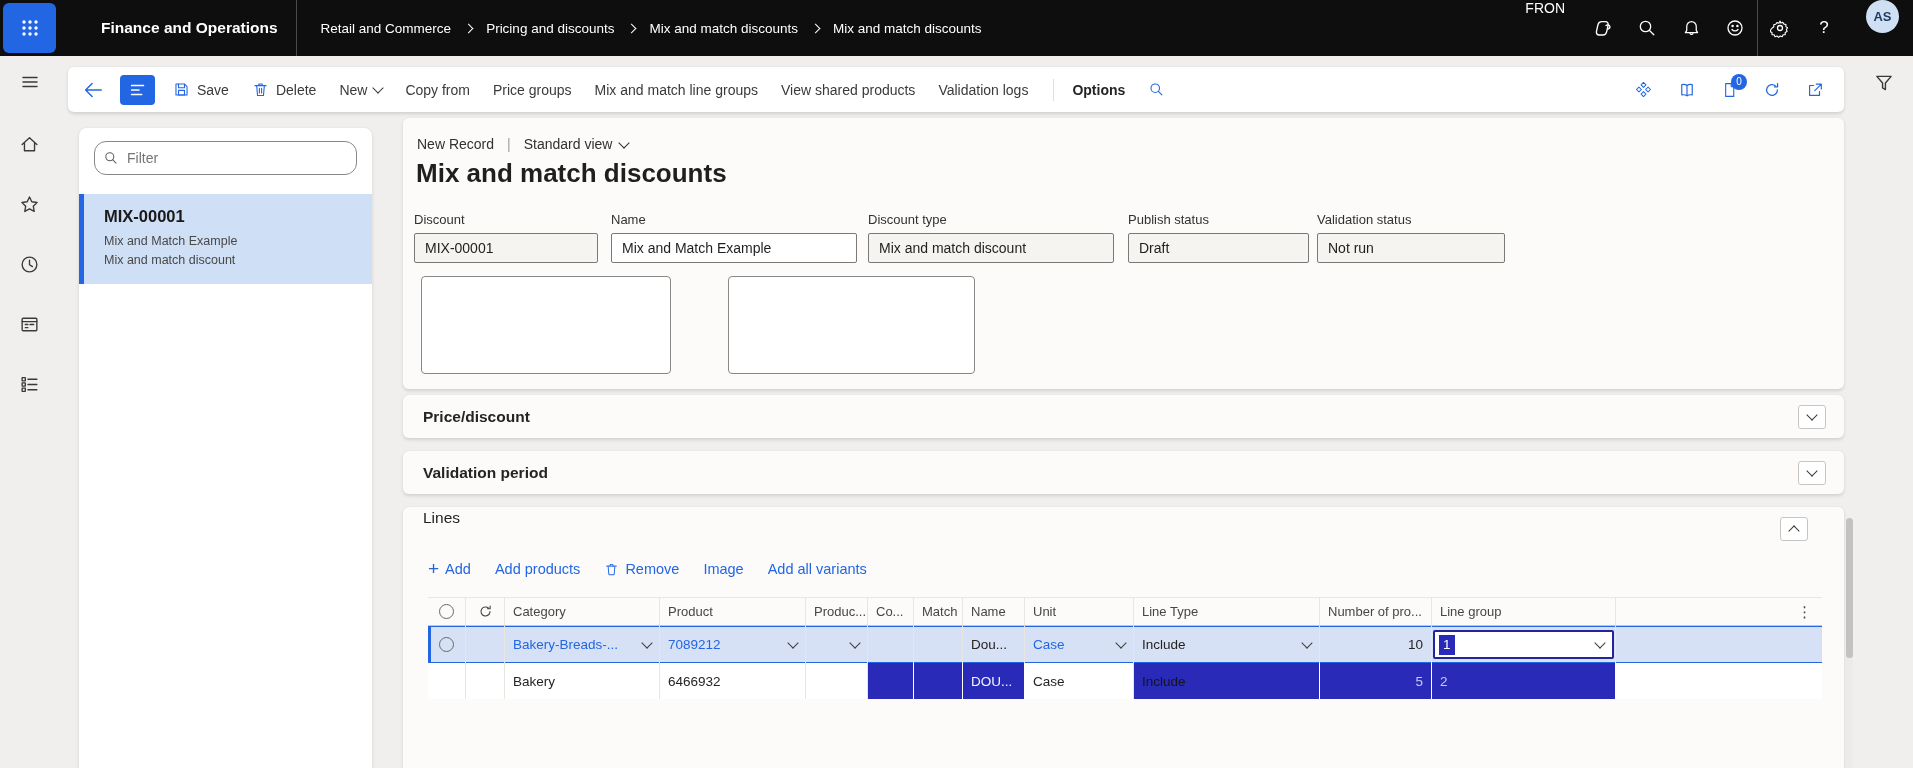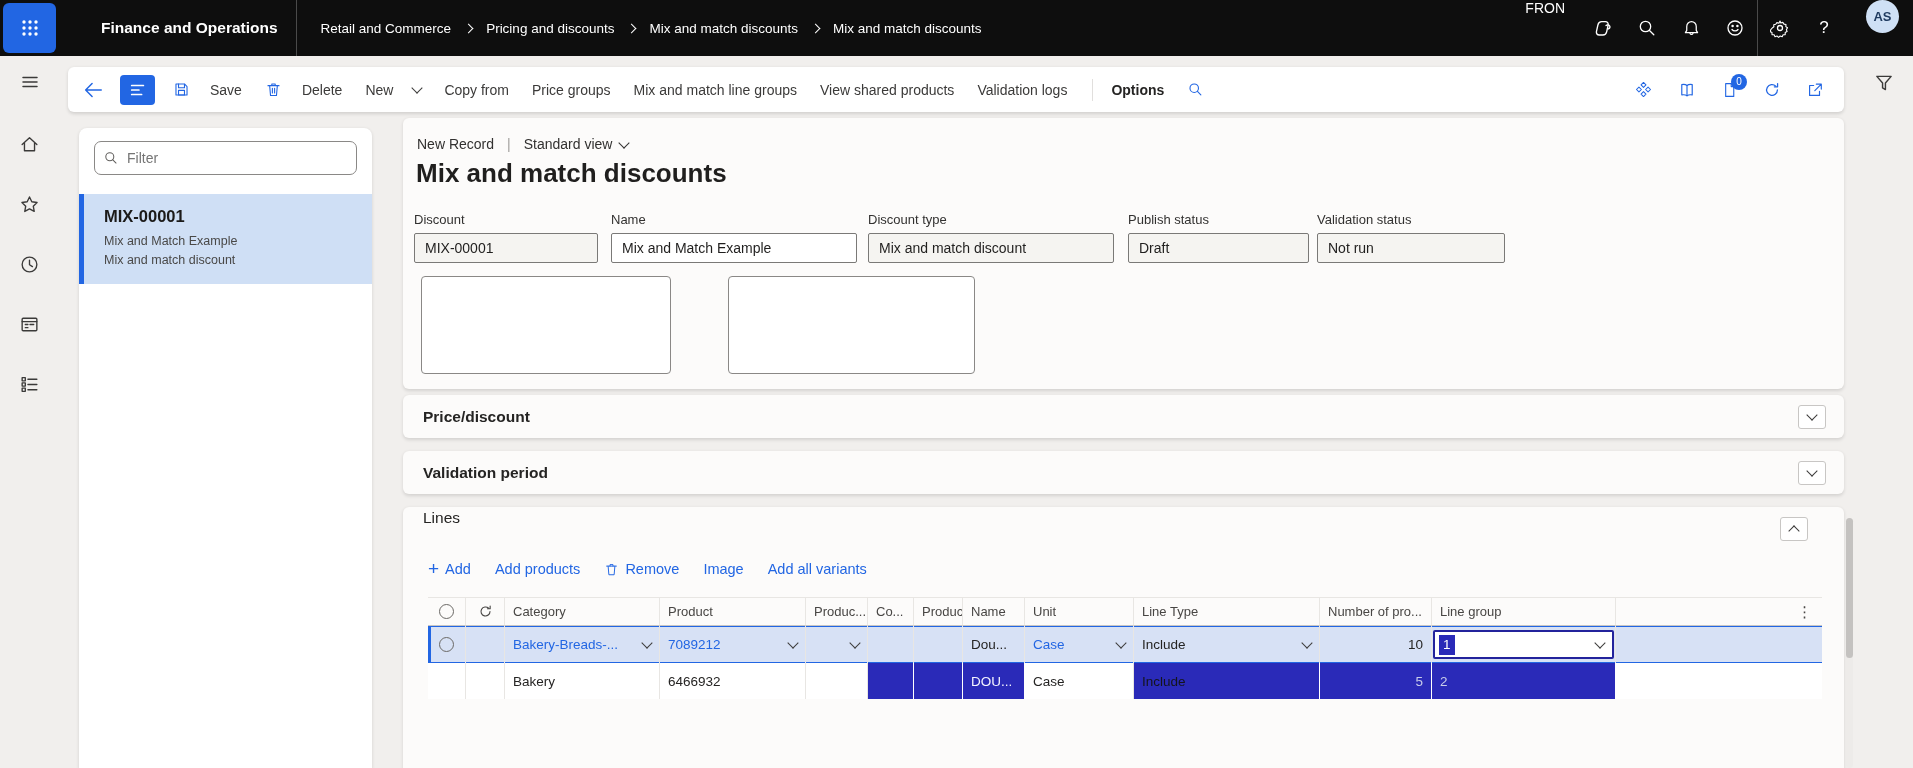--- a/index.html
+++ b/index.html
@@ -27,33 +27,33 @@
   .tdiv2{width:1px;height:56px;background:#4A4A4A}
   .avatar{width:33px;height:33px;border-radius:50%;background:#CFE0F5;color:#1F3A5F;font-size:13px;font-weight:bold;display:flex;align-items:center;justify-content:center;margin:0 14px 0 20px}
 
   
   .railL{position:absolute;left:0;top:56px;width:59px;height:712px;background:var(--pagebg);display:flex;flex-direction:column;align-items:center;padding-top:12px;gap:20px;color:#3B3A39}
   .railL .ricon{width:34px;height:28px;display:flex;align-items:center;justify-content:center}
   .railR{position:absolute;right:0;top:56px;width:59px;height:712px;background:var(--pagebg);display:flex;justify-content:center;padding-top:16px;color:#3B3A39}
 
   
   .apane{position:absolute;left:68px;top:67px;width:1776px;height:45px;background:#fff;border-radius:6px;box-shadow:0 1.6px 3.6px rgba(0,0,0,.13);display:flex;align-items:center;padding:0 20px 0 14px;font-size:14px;color:#3B3A39}
-  .ap{display:flex;align-items:center;gap:20px;margin-right:23px;white-space:nowrap;cursor:pointer}
+  .ap{display:flex;align-items:center;gap:7px;margin-right:23px;white-space:nowrap;cursor:pointer}
   .ap .icn{color:var(--accent)}
   .bluebtn{width:35px;height:30px;border-radius:4px;background:var(--accent);display:flex;align-items:center;justify-content:center;margin-right:18px}
   .backarr{color:var(--accent);margin-right:16px;display:flex}
   .apdiv{width:1px;height:22px;background:#E1DFDD;margin:0 18px 0 2px}
   .ap.bold{font-weight:bold;color:#252423}
   .ap-right{margin-left:auto;display:flex;align-items:center;gap:25px;color:var(--accent)}
   .badgewrap{position:relative}
   .badge{position:absolute;top:-7px;right:-9px;min-width:16px;height:16px;border-radius:8px;background:var(--accent);color:#fff;font-size:10px;display:flex;align-items:center;justify-content:center;padding:0 4px}
 
   
   .navcard{position:absolute;left:79px;top:128px;width:293px;height:640px;background:#fff;border-radius:8px 8px 0 0;box-shadow:0 1.6px 3.6px rgba(0,0,0,.13)}
-  .filter{position:absolute;left:15px;top:13px;width:263px;height:34px;border:1px solid var(--bord);border-radius:7px;display:flex;align-items:center;padding:0 8px;color:#605E5C;background:#fff}
+  .filter{position:absolute;left:15px;top:13px;width:263px;height:34px;border:1px solid var(--bord);border-radius:12px;display:flex;align-items:center;padding:0 8px;color:#605E5C;background:#fff}
   .filter input{border:none;outline:none;font-size:14px;font-family:inherit;margin-left:8px;width:200px;color:#323130;background:transparent}
   .navitem{position:absolute;left:0;top:66px;width:293px;height:90px;background:var(--selnav);border-left:5px solid var(--accent);padding:13px 0 0 20px;cursor:pointer}
   .navid{font-size:16.5px;font-weight:bold;color:#1B1A19}
   .navsub{font-size:12.5px;color:#494847;line-height:19px;margin-top:6px}
 
   
   .card{position:absolute;left:403px;width:1441px;background:#FCFBFA;border-radius:6px;box-shadow:0 1.6px 3.6px rgba(0,0,0,.12)}
   .cardhdr{top:118px;height:271px}
   .recordrow{position:absolute;left:14px;top:18px;display:flex;align-items:center;gap:9px;font-size:14px;color:#323130}
   .recsep{color:#A19F9D;margin:0 4px}
@@ -409,21 +409,21 @@
       <div class="gc center dk">
         <svg class="ic" width="15" height="15" viewBox="0 0 20 20">
             <path d="M16 10a6 6 0 1 1-1.8-4.3" stroke-width="1.5"></path>
             <path d="M16.2 2.8v3.6h-3.6" stroke-width="1.5"></path>
           </svg>
       </div>
       <div class="gc">Category</div>
       <div class="gc">Product</div>
       <div class="gc">Produc...</div>
       <div class="gc">Co...</div>
-      <div class="gc">Produc</div>
+      <div class="gc">Match</div>
       <div class="gc">Name</div>
       <div class="gc">Unit</div>
       <div class="gc">Line Type</div>
       <div class="gc">Number of pro...</div>
       <div class="gc">Line group</div>
       <div class="gc">
           <span class="dots">⋮</span>
         </div>
     </div>
 

